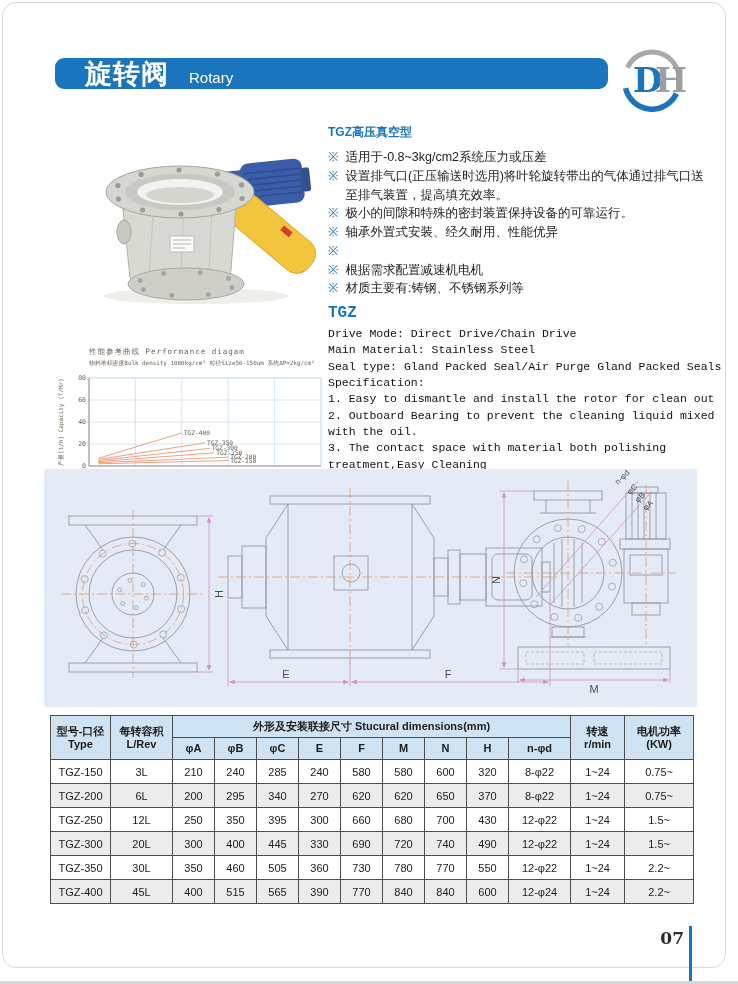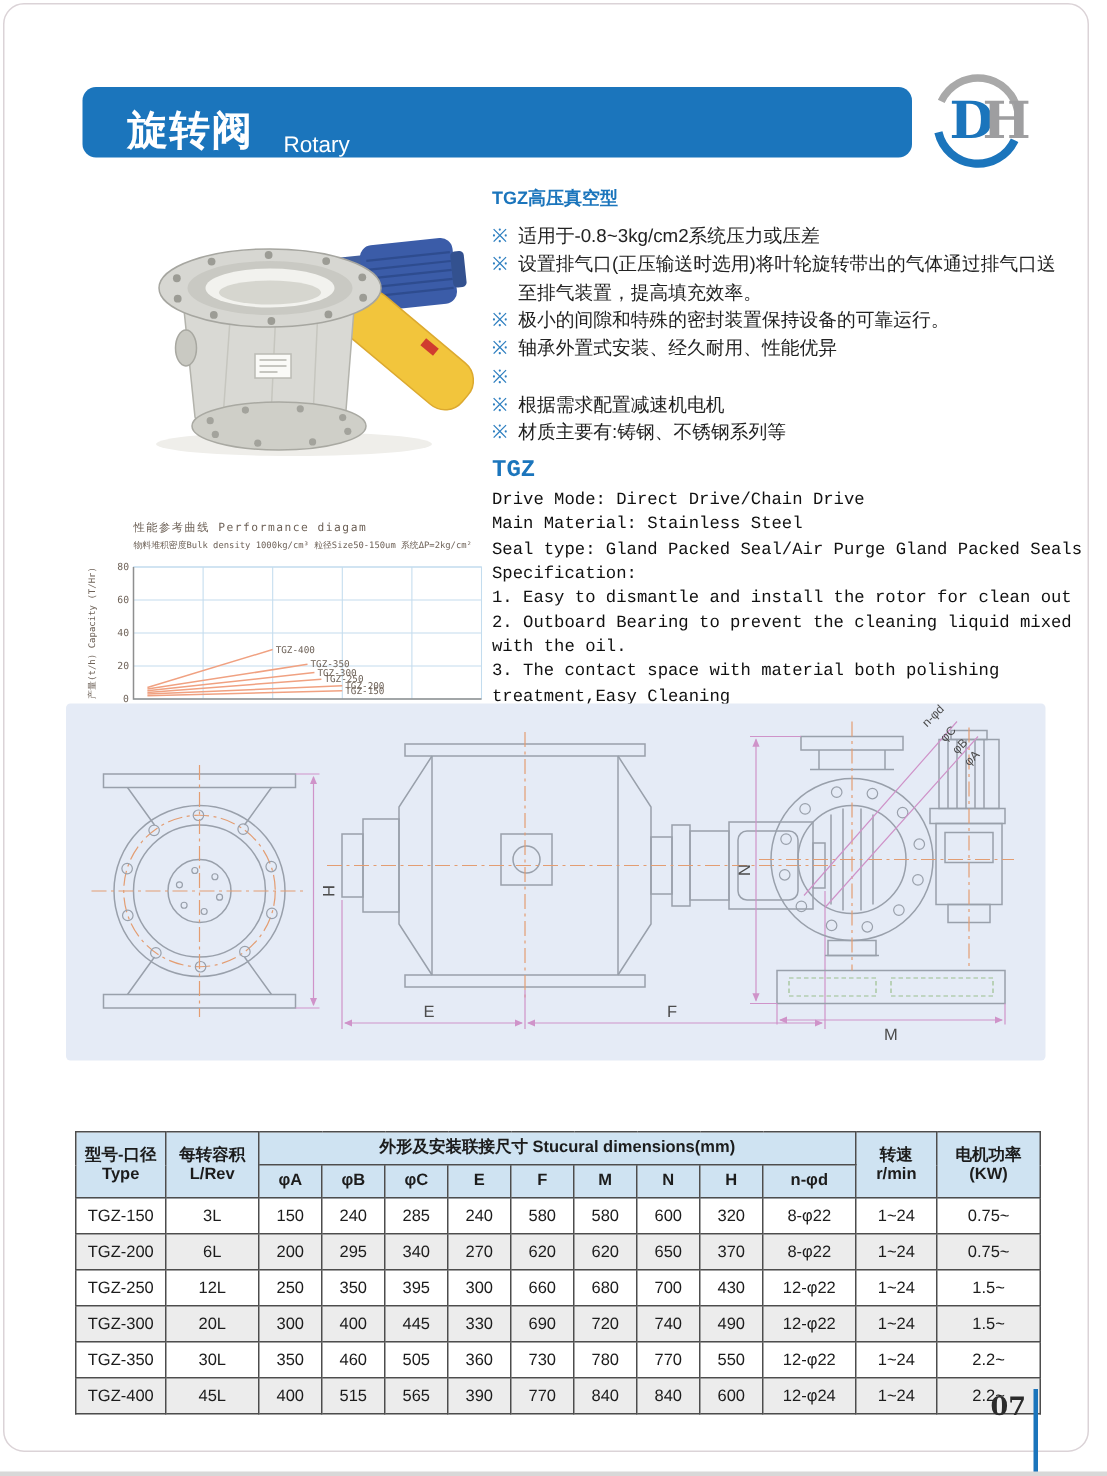--- a/index.html
+++ b/index.html
@@ -3,22 +3,22 @@
 <meta charset="utf-8">
 <style>
   html,body{margin:0;padding:0;background:#ffffff;}
   body{width:738px;height:984px;position:relative;overflow:hidden;
        font-family:"Liberation Sans",sans-serif;-webkit-font-smoothing:antialiased;}
   .abs{position:absolute;}
   
   .page-frame{left:2px;top:2px;width:722px;height:964px;border:1.5px solid #dbd3d7;border-radius:14px;}
   .bottom-edge{left:0;top:981px;width:738px;height:3px;background:#d8d8d8;}
   
-  .header-bar{left:55px;top:58px;width:553px;height:47px;background:#1b75bc;border-radius:9px;
-              display:flex;align-items:flex-end;padding-left:30px;box-sizing:border-box;color:#fff;}
+  .header-bar{left:55px;top:58px;width:553px;height:31px;background:#1b75bc;border-radius:9px;
+              display:flex;align-items:center;padding-left:30px;box-sizing:border-box;color:#fff;}
   .h-zh{font-size:27px;font-weight:bold;letter-spacing:1px;}
   .h-en{font-size:15px;margin-left:20px;margin-top:7px;}
   
   .logo{left:612px;top:45px;width:82px;height:70px;}
   .logo .d{fill:#1b75bc;font:bold 34px "DejaVu Serif",serif;}
   .logo .h{fill:#9e9ea0;font:bold 34px "DejaVu Serif",serif;}
   
   .features{left:328px;top:124px;width:384px;}
   .features h3{margin:0 0 7px 0;font-size:12px;color:#1b75bc;font-weight:bold;}
   .features ul{list-style:none;margin:0;padding:0;}
@@ -34,21 +34,21 @@
   
   .panel{left:44px;top:469px;width:653px;height:238px;background:#e5ebf6;border-radius:3px;}
   .panel svg{position:absolute;left:0;top:0;}
   .ln{stroke:#99a0ab;stroke-width:1;fill:none;}
   .cl{stroke:#e39d72;stroke-width:.8;fill:none;stroke-dasharray:10 3 2 3;}
   .dim{stroke:#cf93c9;stroke-width:.8;fill:none;}
   .grn{stroke:#9cc08e;stroke-width:.8;fill:none;stroke-dasharray:3 2;}
   .dimlbl{fill:#4c4c4c;font:11px "Liberation Sans",sans-serif;}
   .flg{fill:#4c4c4c;font:8px "Liberation Sans",sans-serif;}
   
-  .spec-table{left:50px;top:754px;width:643px;border-collapse:collapse;table-layout:fixed;
+  .spec-table{left:50px;top:715px;width:643px;border-collapse:collapse;table-layout:fixed;
               font-size:11px;color:#1c1c1c;}
   .spec-table th,.spec-table td{border:1px solid #4d4d4d;text-align:center;vertical-align:middle;padding:0;}
   .spec-table thead th{background:#cfe3f2;font-weight:bold;height:21px;line-height:1.15;}
   .spec-table tbody td{height:23px;}
   .spec-table tbody tr:nth-child(even){background:#ececec;}
   
   .page-num{left:648px;top:928px;width:36px;text-align:right;font:bold 17px "DejaVu Serif",serif;color:#2b2b2b;}
   .page-line{left:689px;top:926px;width:2.5px;height:56px;background:#1b75bc;}
 </style>
 </head>
@@ -375,21 +375,21 @@
       <th>M</th>
       <th>N</th>
       <th>H</th>
       <th>n-φd</th>
     </tr>
   </thead>
   <tbody id="spec-tbody">
       <tr>
         <td>TGZ-150</td>
         <td>3L</td>
-        <td>150</td>
+        <td>210</td>
         <td>240</td>
         <td>285</td>
         <td>240</td>
         <td>580</td>
         <td>580</td>
         <td>600</td>
         <td>320</td>
         <td>8-φ22</td>
         <td>1~24</td>
         <td>0.75~</td>

